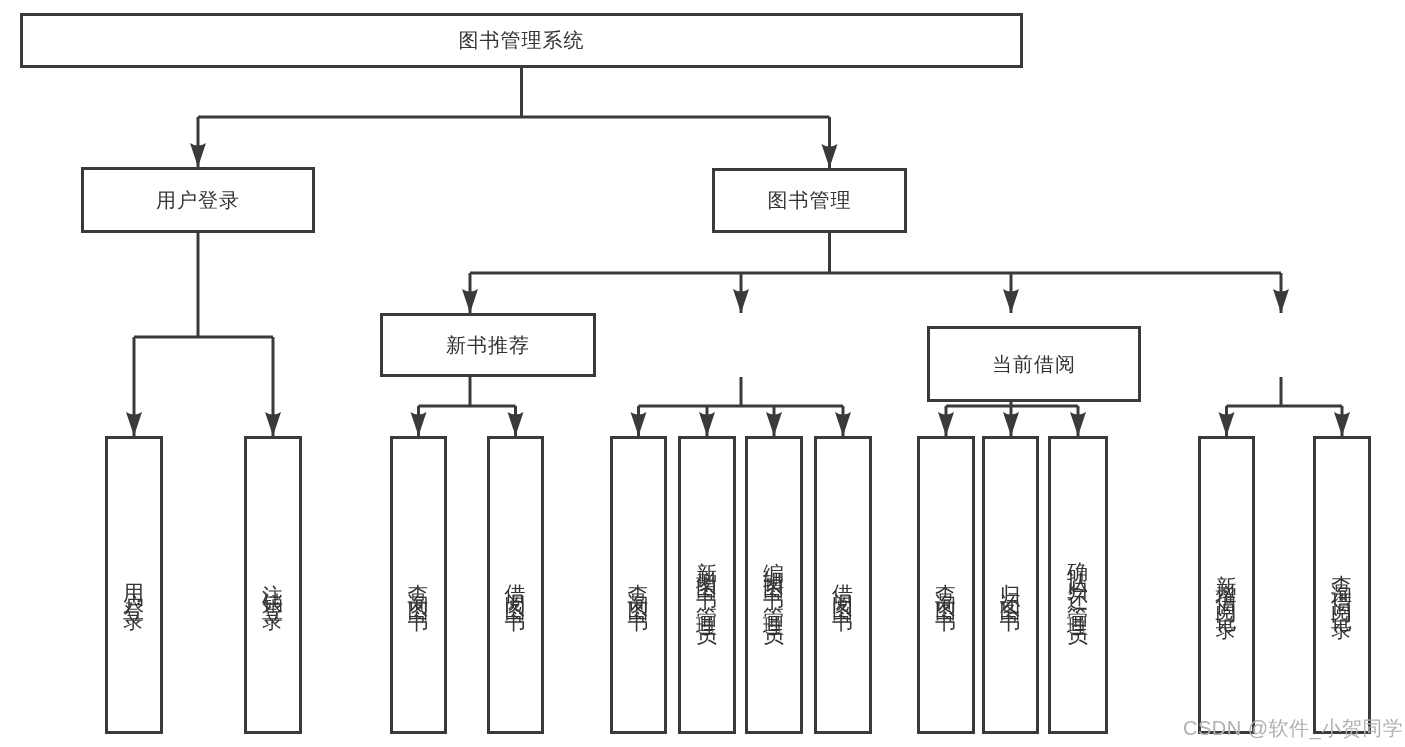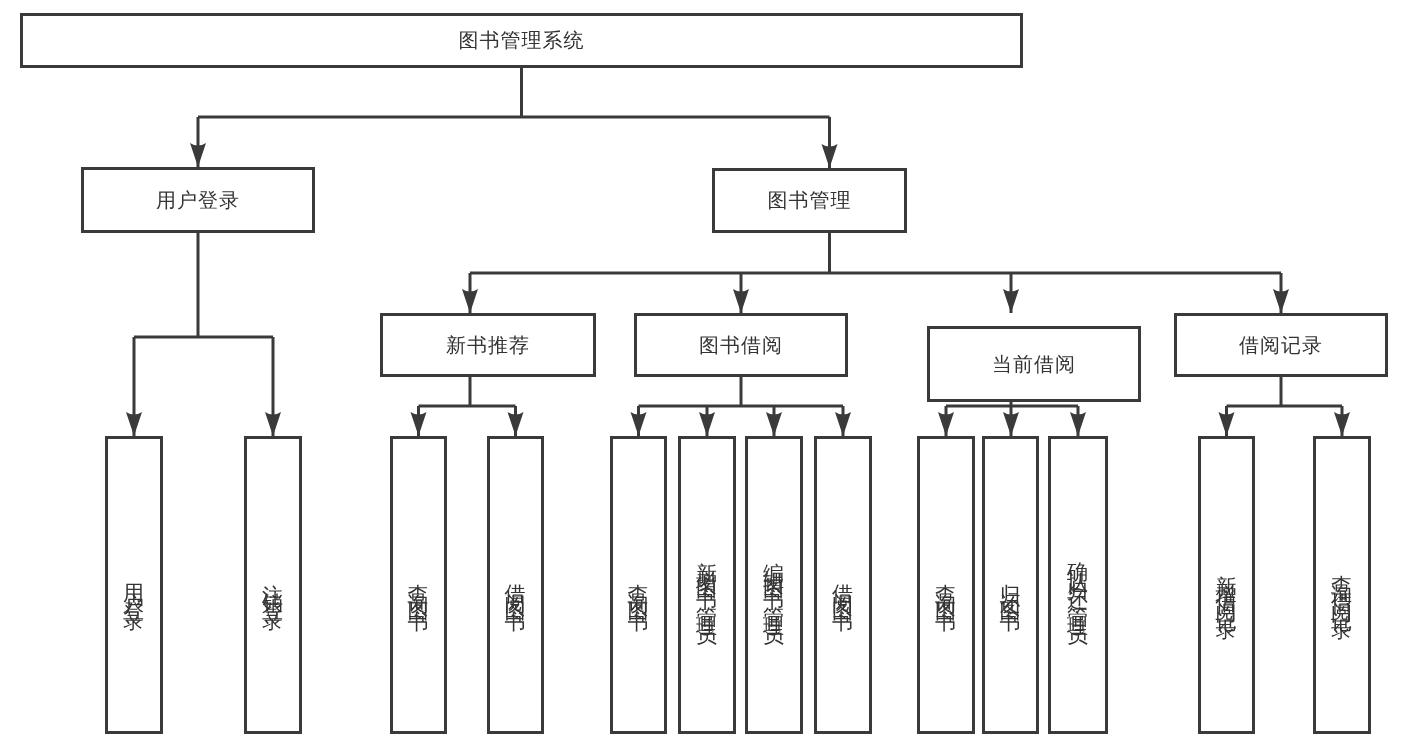--- a/index.html
+++ b/index.html
@@ -100,28 +100,22 @@
   <div class="box h" style="left:81px;top:167px;width:234px;height:66px;">
     <span>用户登录</span>
   </div>
   <div class="box h" style="left:712px;top:168px;width:195px;height:65px;">
     <span>图书管理</span>
   </div>
 
   <div class="box h" style="left:362px;top:313px;width:216px;height:64px;margin-left:18px;">
     <span>新书推荐</span>
   </div>
-  <div class="box h" style="left:634px;top:313px;width:214px;height:64px;">
-    <span>图书借阅</span>
-  </div>
   <div class="box h" style="left:904px;top:326px;width:214px;height:76px;margin-left:23px;">
     <span>当前借阅</span>
-  </div>
-  <div class="box h" style="left:1174px;top:313px;width:214px;height:64px;">
-    <span>借阅记录</span>
   </div>
 
   <div class="box v" style="left:105px;top:436px;width:58px;height:298px;">
     <span class="vt">用户登录</span>
   </div>
   <div class="box v" style="left:244px;top:436px;width:58px;height:298px;">
     <span class="vt">注销登录</span>
   </div>
 
   <div class="box v" style="left:390px;top:436px;width:57px;height:298px;">
@@ -154,14 +148,15 @@
     <span class="vt">确认归还（管理员）</span>
   </div>
 
   <div class="box v" style="left:1198px;top:436px;width:57px;height:298px;">
     <span class="vt">新增借阅记录</span>
   </div>
   <div class="box v" style="left:1313px;top:436px;width:58px;height:298px;">
     <span class="vt">查询借阅记录</span>
   </div>
 
+  <div class="watermark">CSDN @软件_小贺同学</div>
 
 </div>
 
 </body></html>

